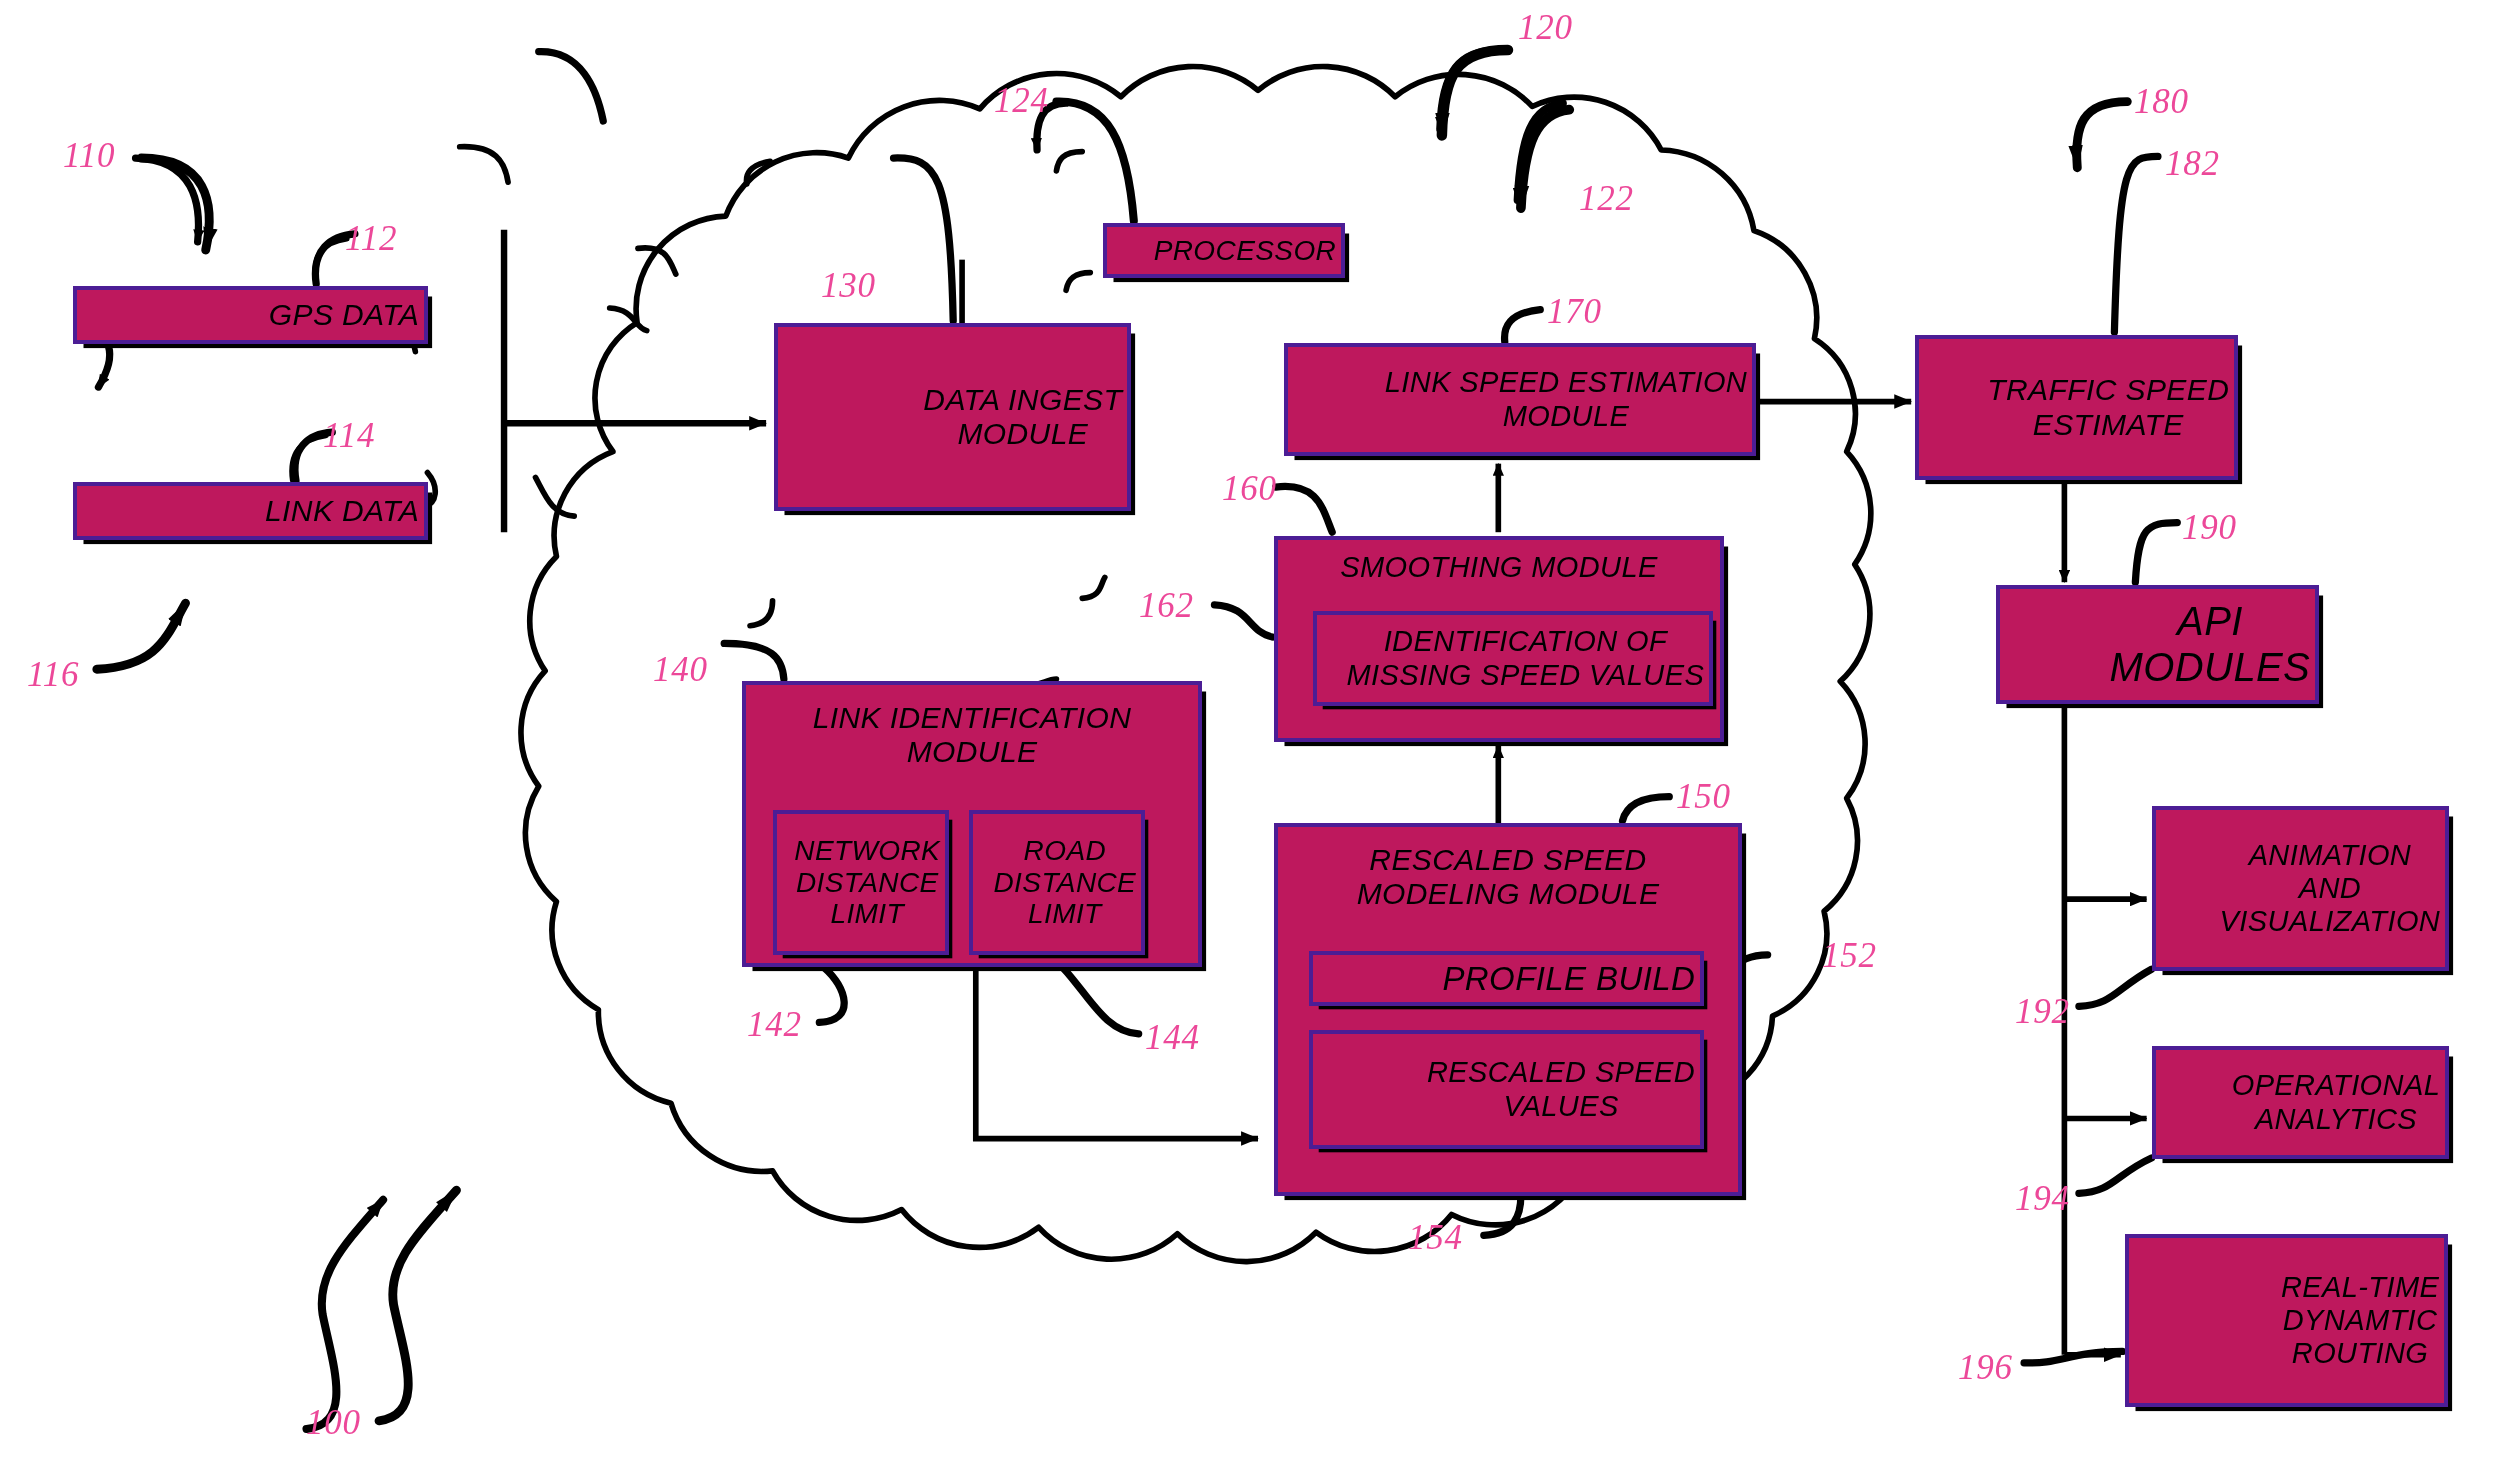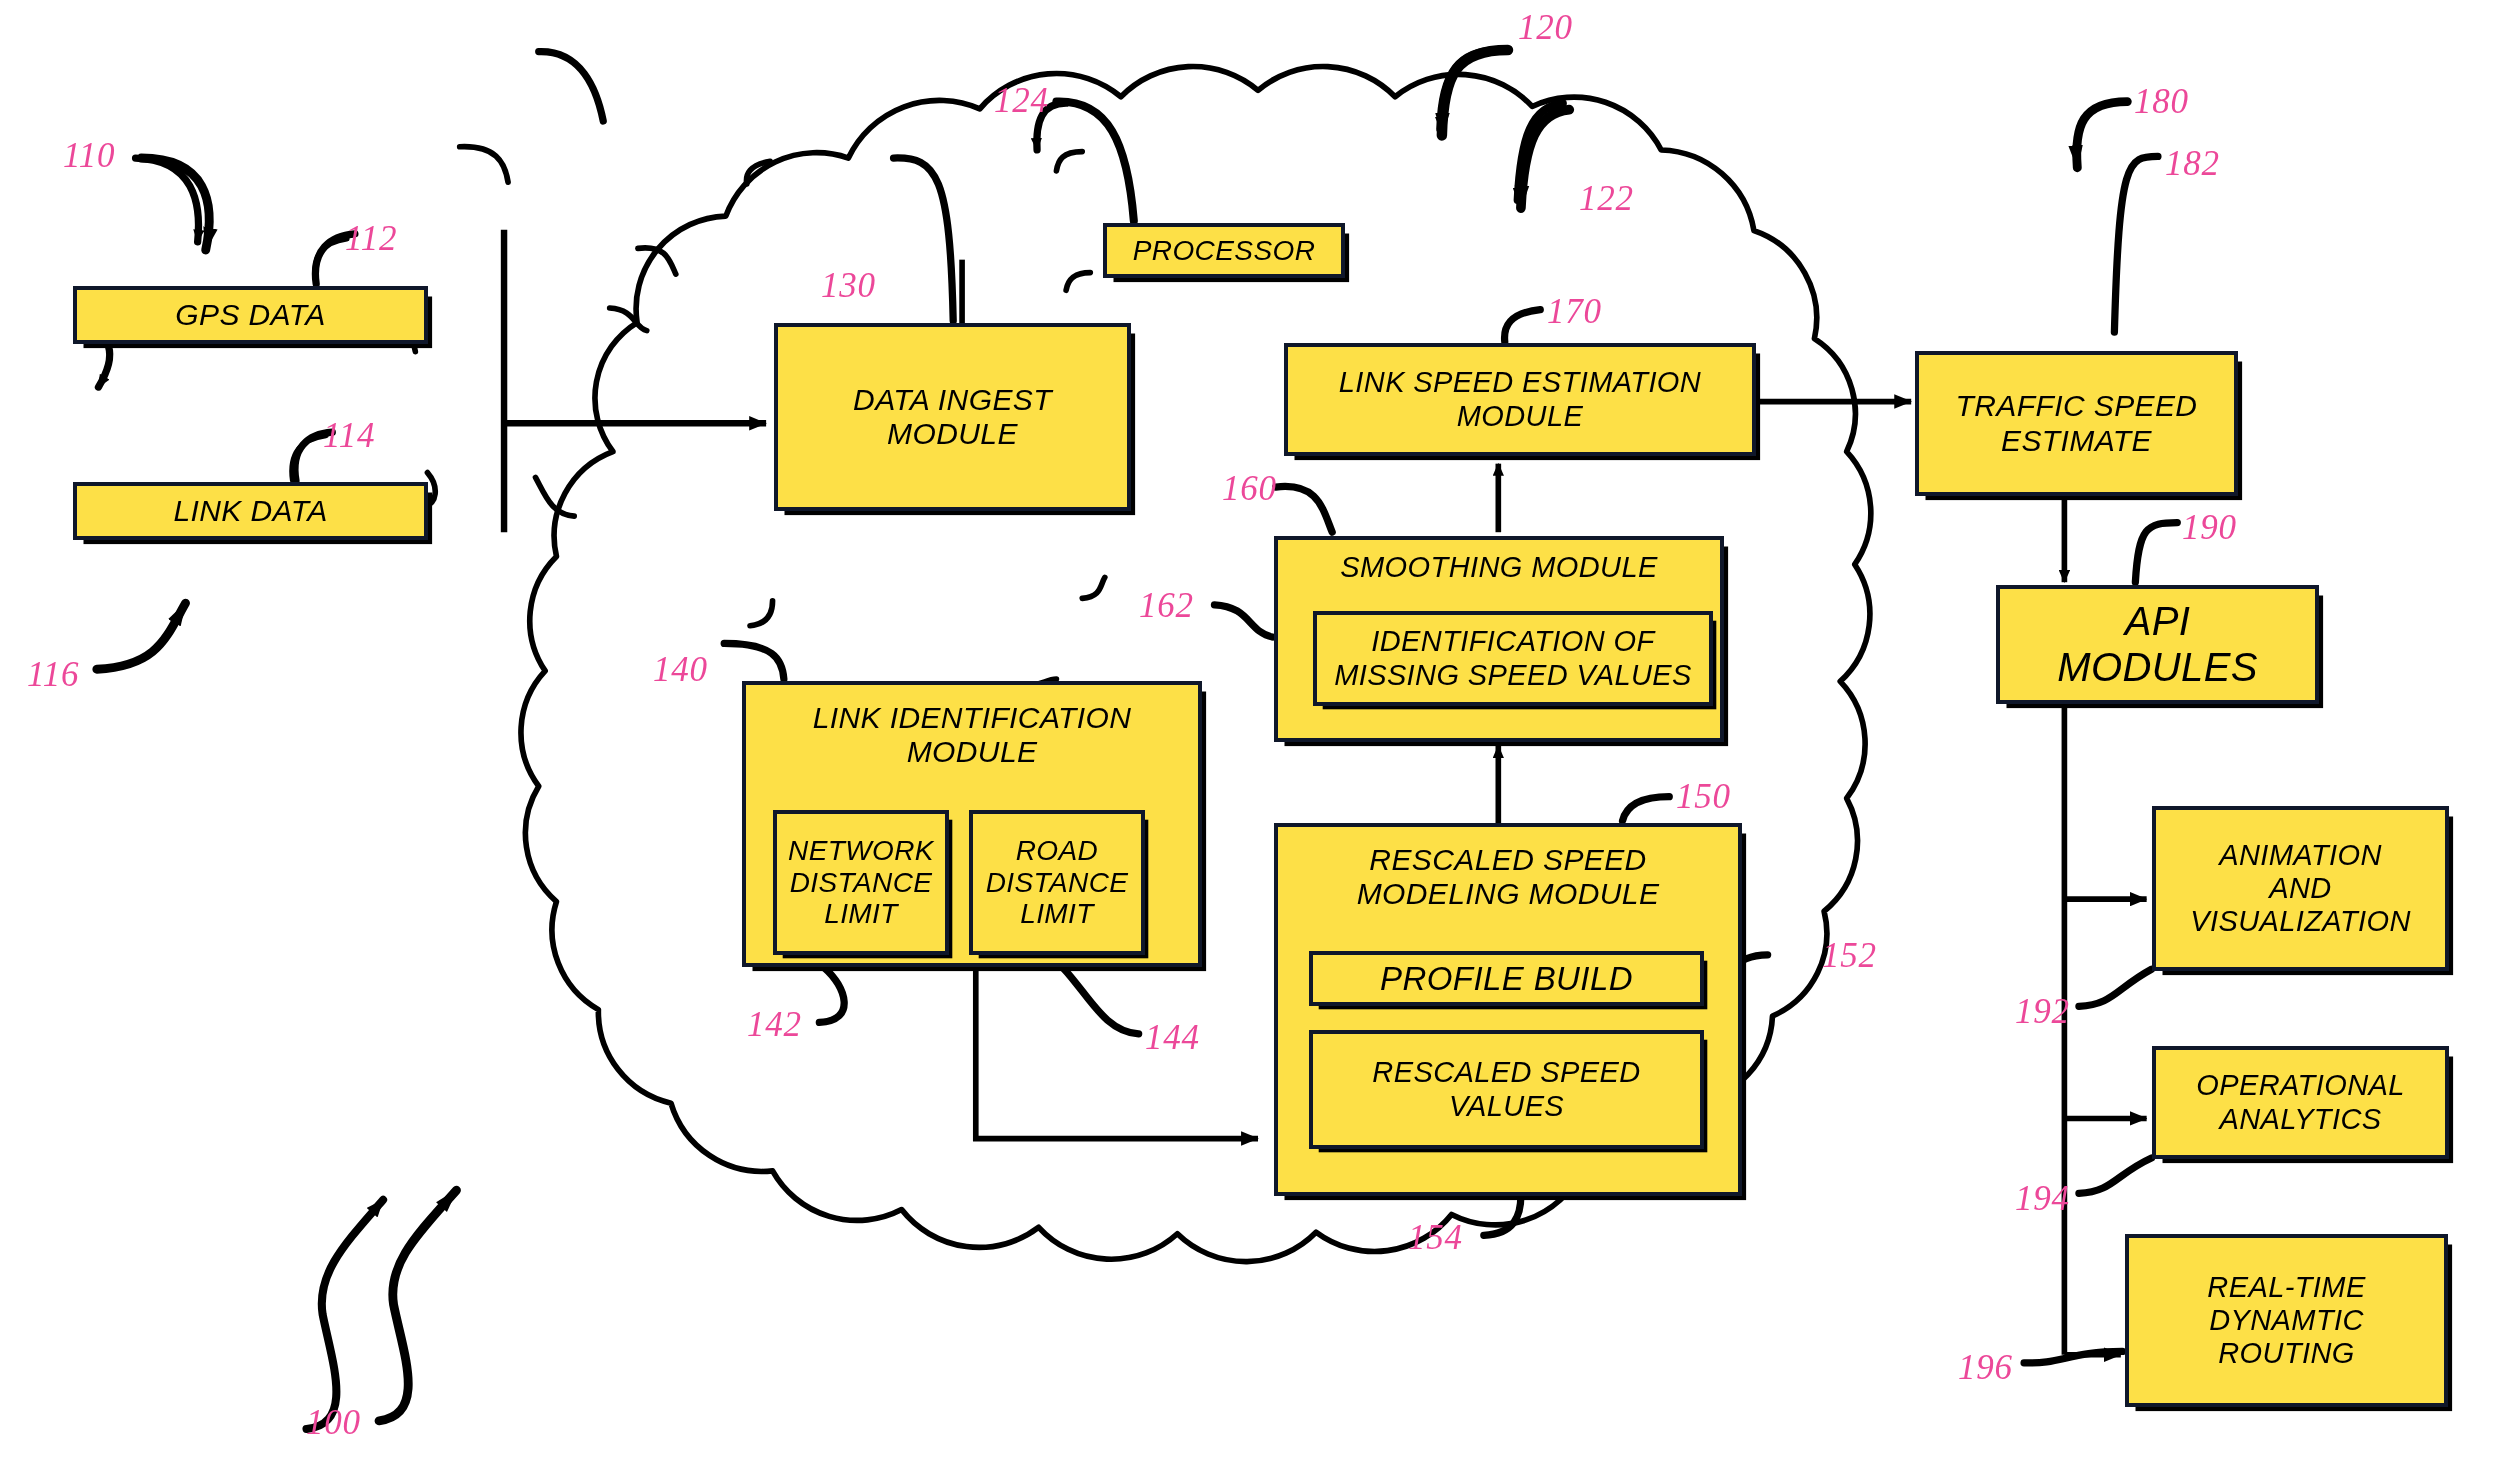--- a/index.html
+++ b/index.html
@@ -21,25 +21,25 @@
     top: 0;
     left: 0;
     width: 2512px;
     height: 1466px;
     pointer-events: none;
   }
   
   .box {
     position: absolute;
     box-sizing: border-box;
-    background: #fde047;
-    border: 4px solid #0f172a;
+    background: #be185d;
+    border: 4px solid #4c1d95;
     display: flex;
     align-items: center;
-    justify-content: center;
+    justify-content: flex-end;
     text-align: center;
     font-style: italic;
     font-weight: 400;
     font-family: "Liberation Sans", sans-serif;
     letter-spacing: 0.4px;
     color: #000;
     line-height: 1.14;
     z-index: 5;
     
     box-shadow: 7.3px 7.3px 0 -3.2px #000;
@@ -246,21 +246,21 @@
 MODELING MODULE</div>
     <div class="box inner" style="position:absolute; left:31px; top:124px; width:395px; height:55px; font-size:33px;">
       <span class="lbl">PROFILE BUILD</span>
     </div>
     <div class="box inner" style="position:absolute; left:31px; top:203px; width:395px; height:119px; font-size:29px;">
       <span class="lbl">RESCALED SPEED
 VALUES</span>
     </div>
   </div>
 
-  <div class="box" style="left:1915px; top:335px; width:323px; height:145px; font-size:30px;margin-top:16px;">
+  <div class="box" style="left:1915px; top:335px; width:323px; height:145px; font-size:30px;">
     <span class="lbl">TRAFFIC SPEED
 ESTIMATE</span>
   </div>
 
   <div class="box" style="left:1996px; top:585px; width:323px; height:119px; font-size:40px;">
     <span class="lbl">API
 MODULES</span>
   </div>
 
   <div class="box" style="left:2152px; top:806px; width:297px; height:165px; font-size:29px;">

